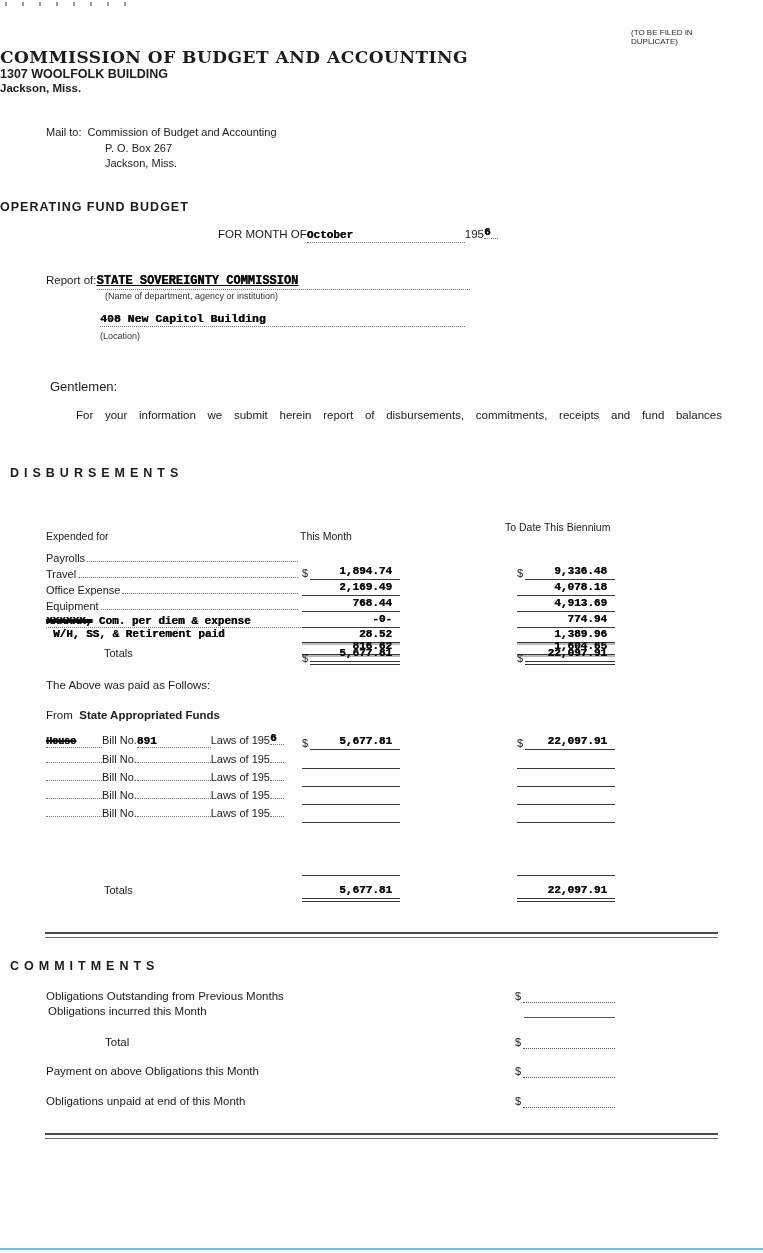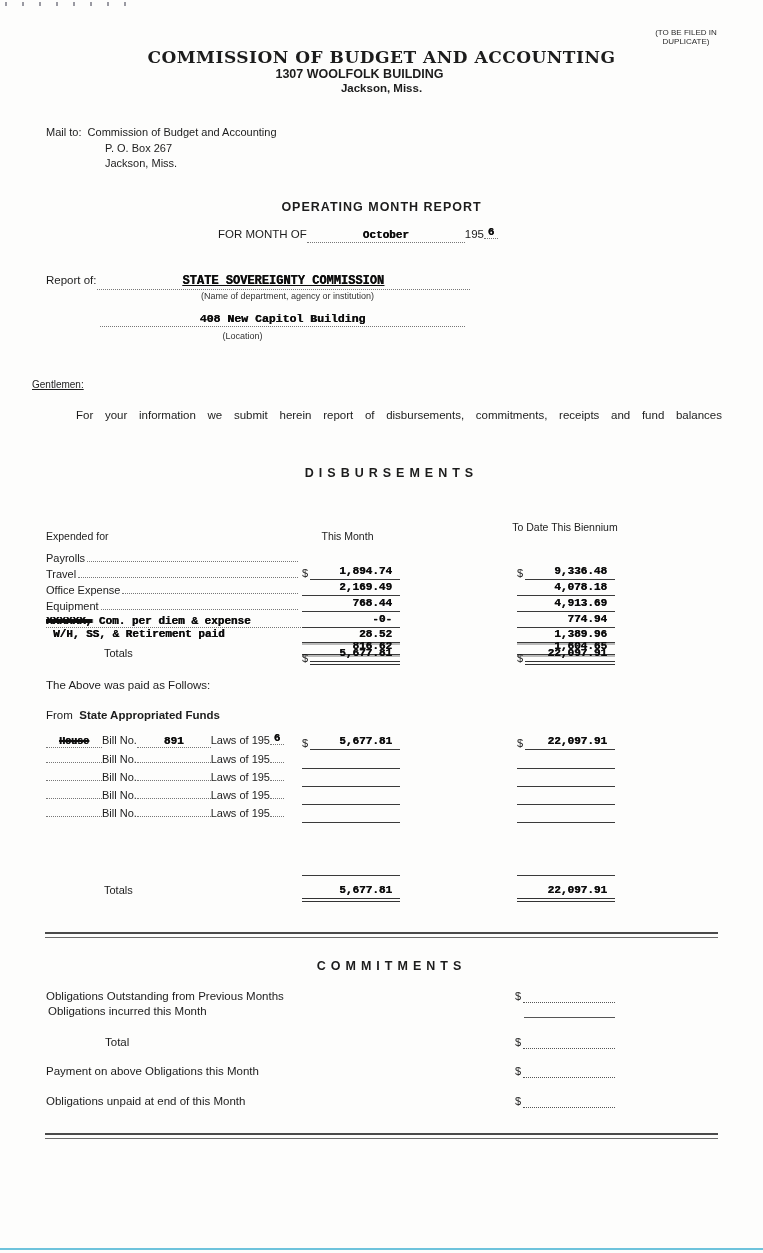--- a/index.html
+++ b/index.html
@@ -9,21 +9,21 @@
     font-family:"Liberation Sans",sans-serif;
   }
   .abs{position:absolute;}
   .serif{font-family:"DejaVu Serif","Liberation Serif",serif;}
   .typed{
     font-family:"Liberation Mono","DejaVu Sans Mono",monospace;
     font-weight:bold;color:#0d0d0d;letter-spacing:0;
     text-shadow:0.4px 0 0 currentColor;
   }
   .b{font-weight:bold;}
-  .center{text-align:center;}
+  .center{text-align:left;}
   
   .ticks{display:flex;gap:15px;}
   .tick{width:2px;height:4px;background:#9a9aa2;}
   
   .lead-row{display:flex;align-items:baseline;}
   .leader{flex:1;border-bottom:1px dotted #777;margin:0 3px 3px 2px;min-width:8px;}
   .udot{border-bottom:1px dotted #777;}
   
   .cell{position:absolute;display:flex;align-items:flex-end;font-size:11px;}
   .c-month{left:256px;width:98px;}
@@ -67,39 +67,39 @@
 
   <div class="abs" style="left:46px;top:125px;font-size:11px;line-height:15.5px;">
     <div>
       <span>Mail to:</span>&nbsp;
       <span>Commission of Budget and Accounting</span>
     </div>
     <div style="padding-left:59px;">P. O. Box 267</div>
     <div style="padding-left:59px;">Jackson, Miss.</div>
   </div>
 
-  <div class="abs b center" style="left:0;top:200px;width:763px;font-size:12.5px;letter-spacing:1px;">OPERATING MONTH REPORT</div>
+  <div class="abs b center" style="left:0;top:200px;width:763px;font-size:12.5px;letter-spacing:1px;">OPERATING FUND BUDGET</div>
 
   <div class="abs lead-row" style="left:218px;top:228px;width:280px;font-size:11.5px;">
     <span>FOR MONTH OF</span>
     <span class="udot center typed" style="flex:1;font-size:11px;padding-bottom:1px;">October</span>
     <span>195</span>
     <span class="udot typed center raised" style="width:14px;font-size:11px;">6</span>
   </div>
 
   <div class="abs lead-row" style="left:46px;top:274px;width:424px;font-size:11.5px;">
     <span>Report of:</span>
     <span class="udot center typed" style="flex:1;font-size:12px;padding-bottom:1px;text-decoration:underline;">STATE SOVEREIGNTY COMMISSION</span>
   </div>
   <div class="abs cap center" style="left:105px;top:291px;width:365px;">(Name of department, agency or institution)</div>
 
   <div class="abs udot center typed" style="left:100px;top:312px;width:365px;font-size:11.5px;padding-bottom:1px;">408 New Capitol Building</div>
   <div class="abs cap center" style="left:100px;top:331px;width:285px;">(Location)</div>
 
-  <div class="abs" style="left:32px;top:379px;font-size:10px;text-decoration:underline;">Gentlemen:</div>
+  <div class="abs" style="left:50px;top:379px;font-size:13px;">Gentlemen:</div>
   <div class="abs" style="left:46px;top:407px;width:676px;font-size:11.5px;line-height:16px;">
     <div class="j1" style="padding-left:30px;">For your information we submit herein report of disbursements, commitments, receipts and fund balances</div>
   </div>
 
   <div class="abs spread center" style="left:0;top:466px;width:763px;">DISBURSEMENTS</div>
 
   <div class="abs" style="left:46px;top:530px;font-size:10.5px;">Expended for</div>
   <div class="abs center" style="left:300px;top:530px;width:95px;font-size:10.5px;">This Month</div>
   <div class="abs center" style="left:505px;top:521px;width:120px;font-size:10.5px;line-height:12px;">To Date This Biennium</div>
 

